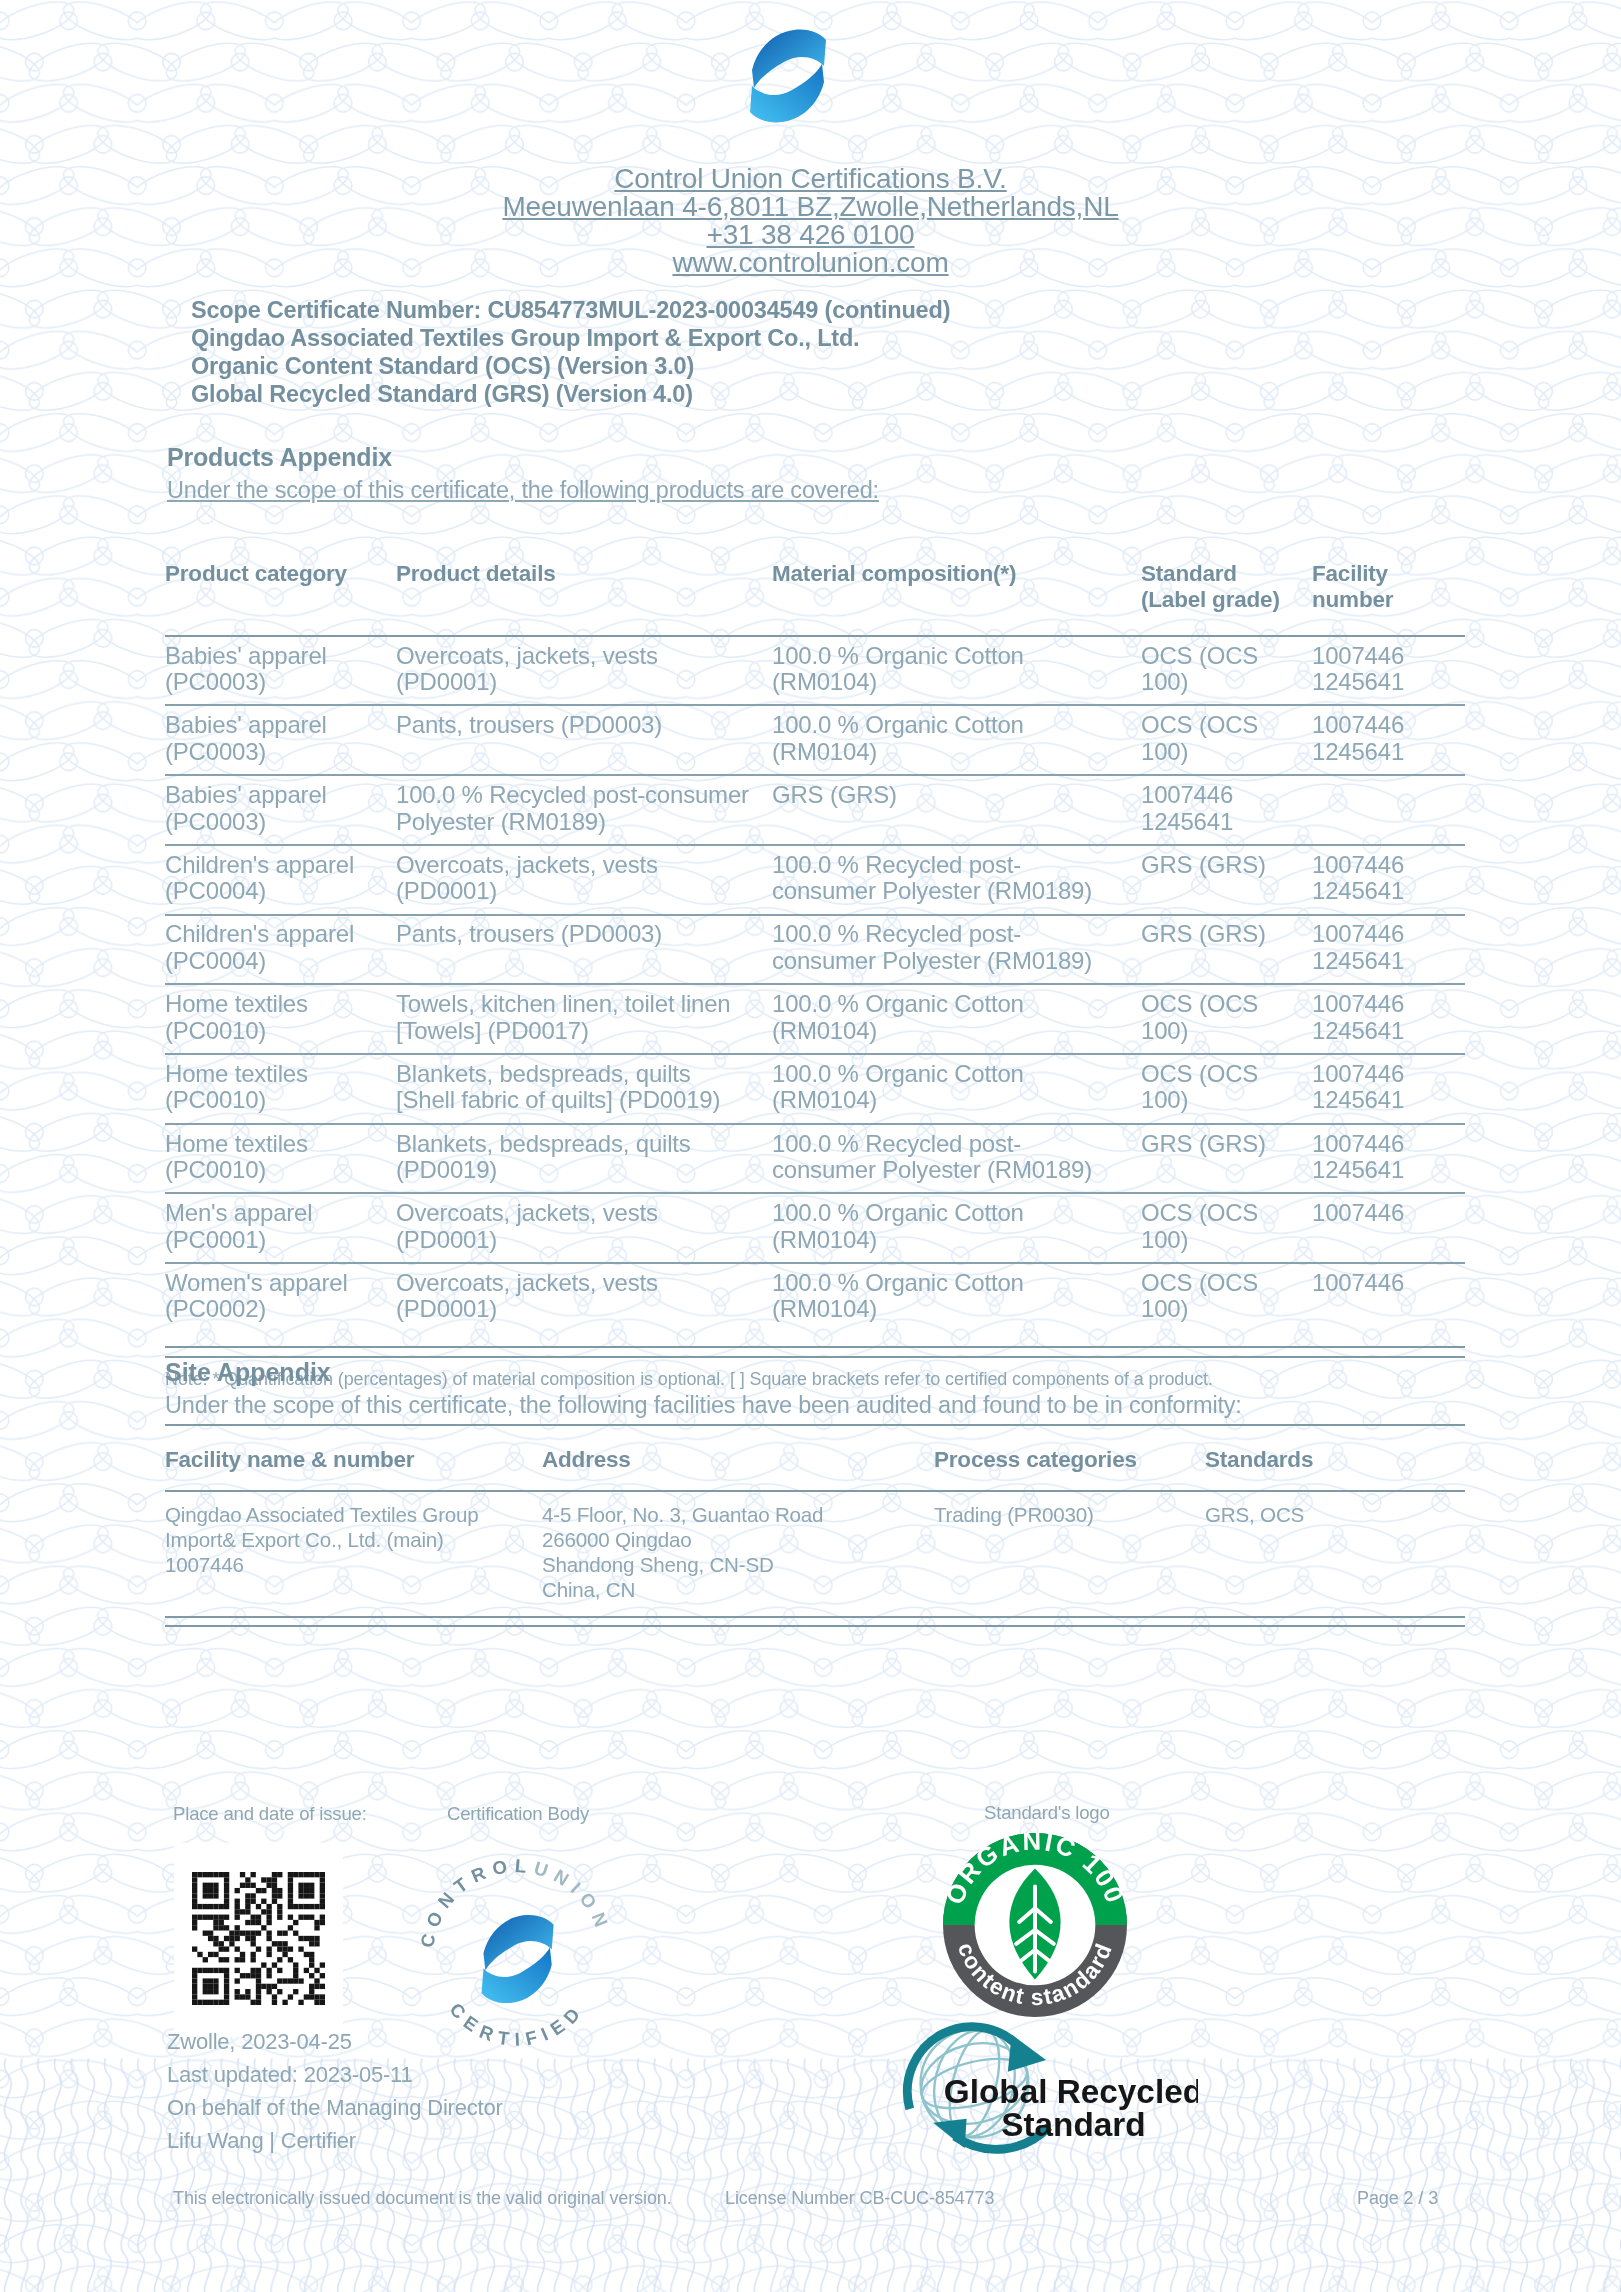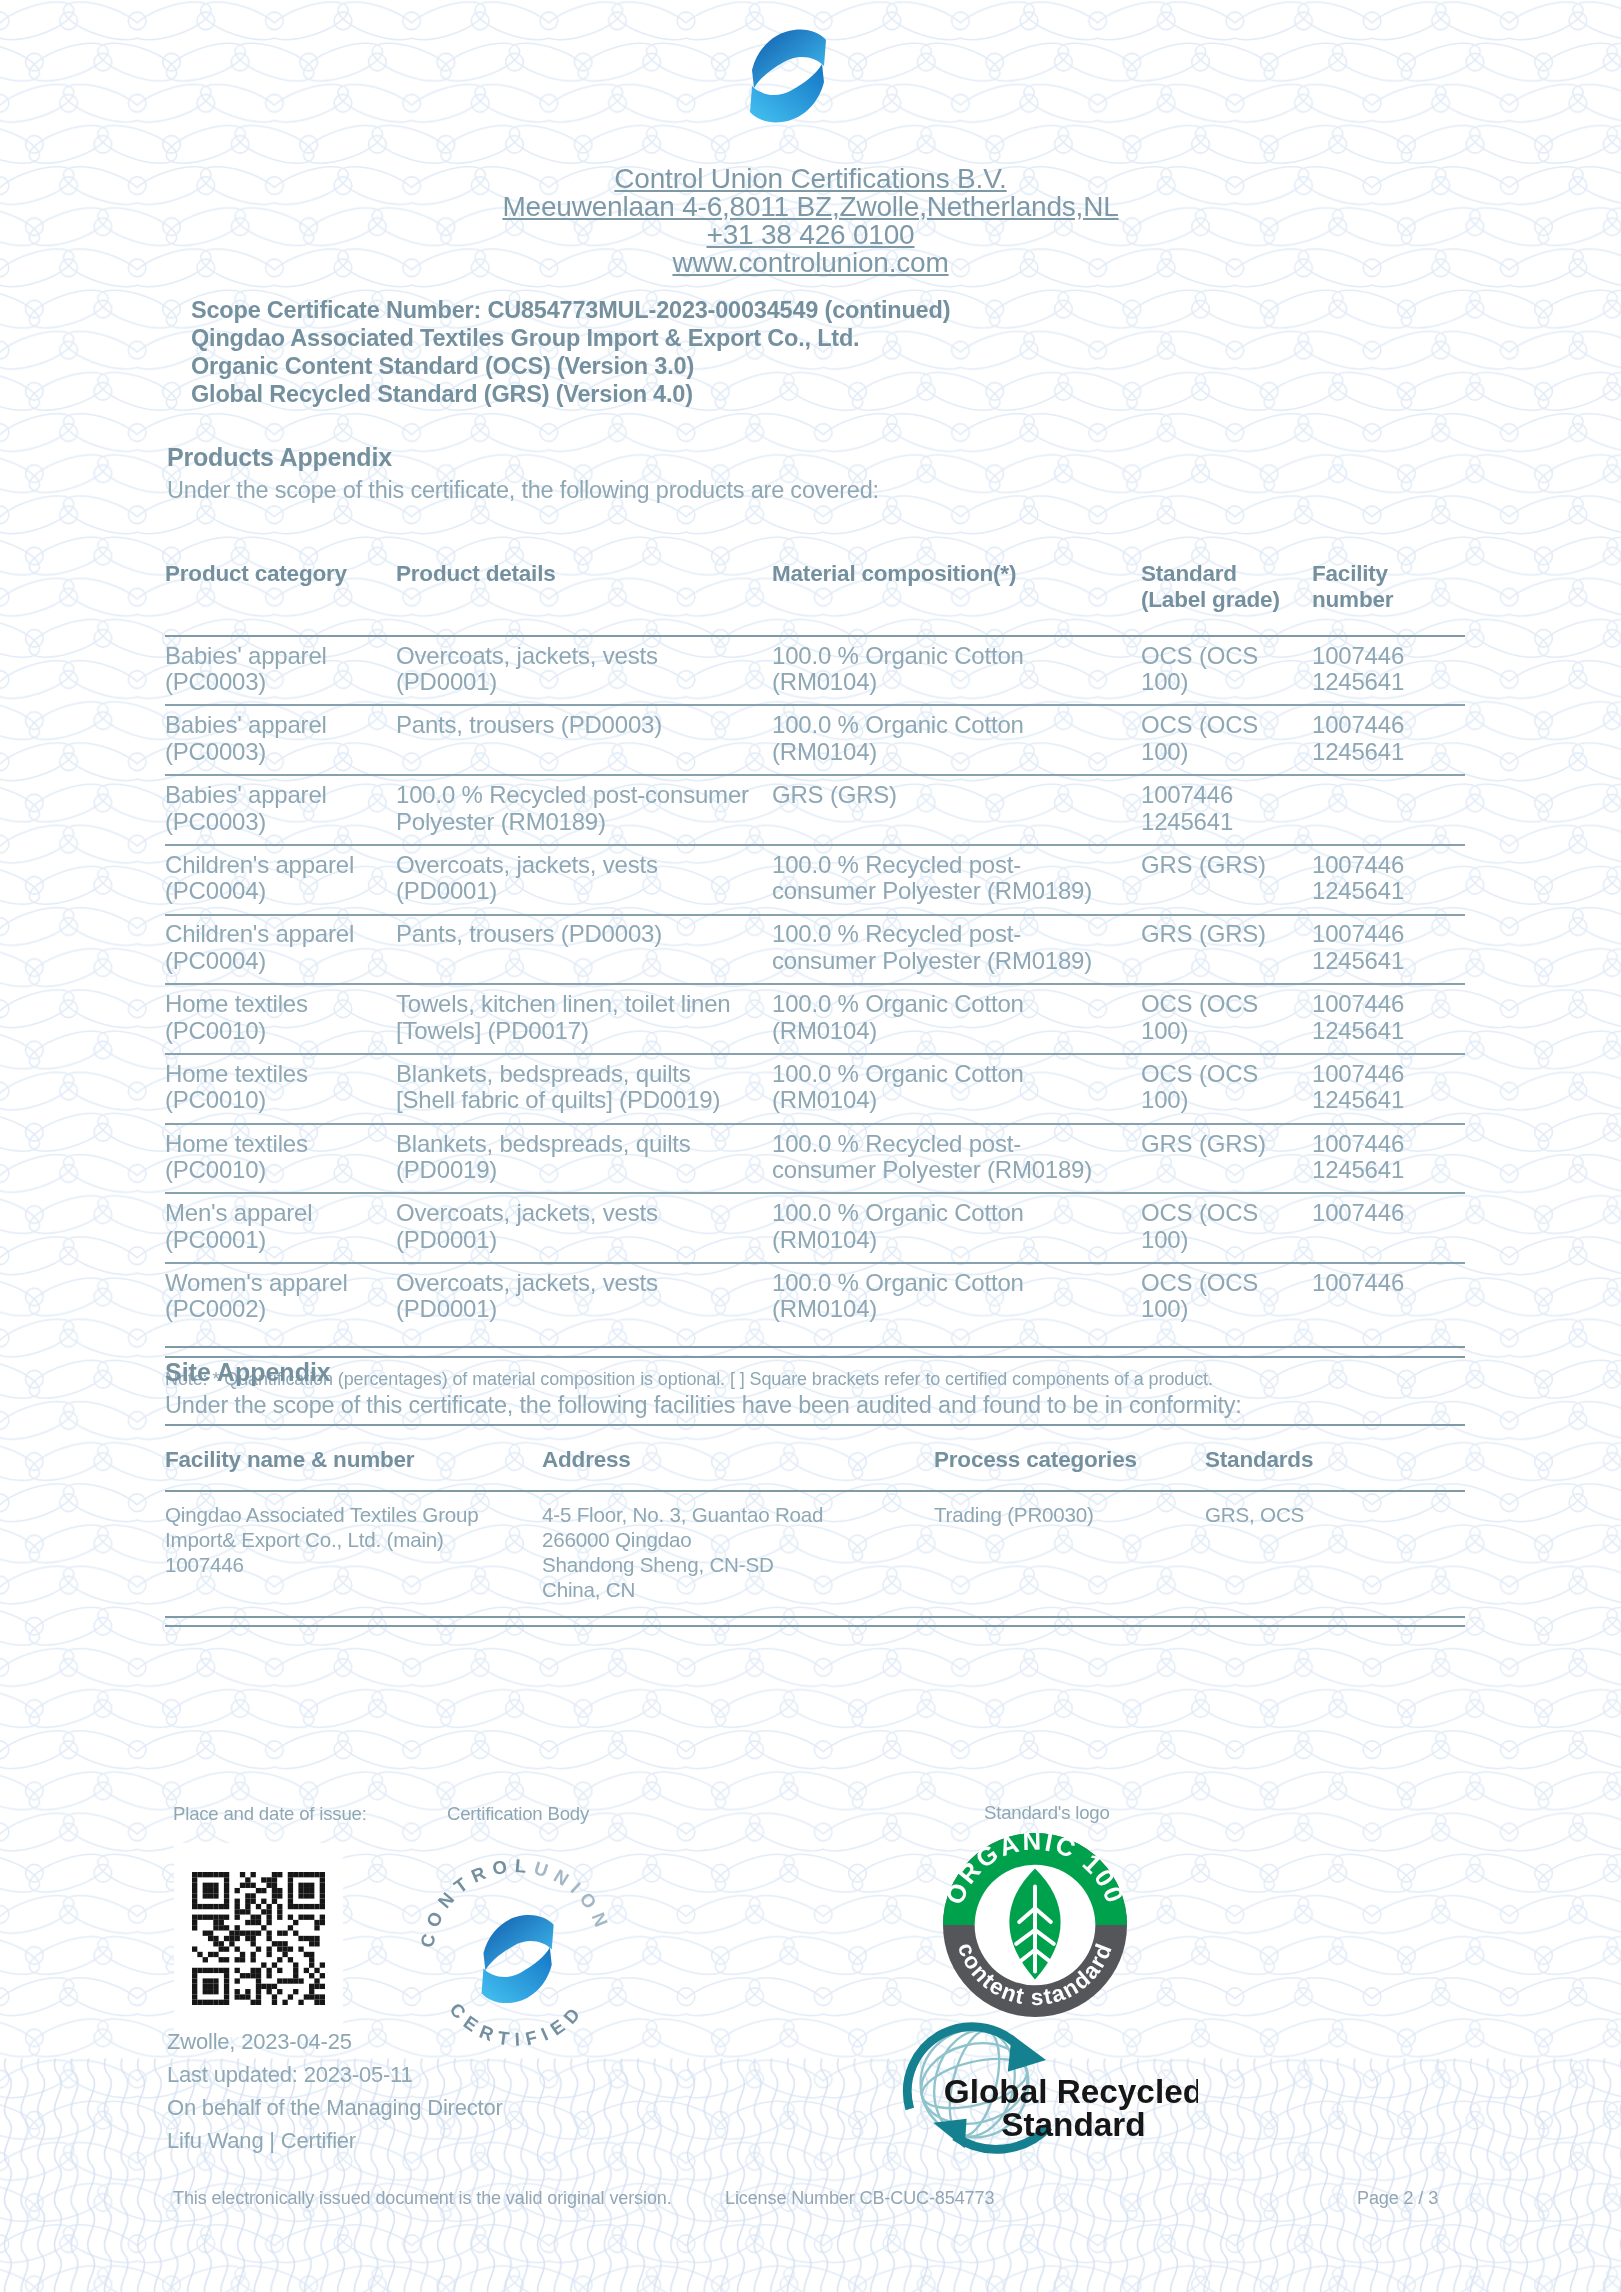--- a/index.html
+++ b/index.html
@@ -103,21 +103,21 @@
   </div>
 
   <div class="abs cert-block">
     <div>Scope Certificate Number: CU854773MUL-2023-00034549 (continued)</div>
     <div>Qingdao Associated Textiles Group Import &amp; Export Co., Ltd.</div>
     <div>Organic Content Standard (OCS) (Version 3.0)</div>
     <div>Global Recycled Standard (GRS) (Version 4.0)</div>
   </div>
 
   <div class="abs section-title" style="top:443px;">Products Appendix</div>
-  <div class="abs section-intro" style="top:477px;">Under the scope of this certificate, the following products are covered:</div>
+  <div class="abs section-intro" style="top:477px;text-decoration:underline;">Under the scope of this certificate, the following products are covered:</div>
 
   <div class="abs ptable">
     <div class="thead grid5" id="p-head">
         <div class="cell">Product category</div>
         <div class="cell">Product details</div>
         <div class="cell">Material composition(*)</div>
         <div class="cell">Standard
 (Label grade)</div>
         <div class="cell">Facility
 number</div>

